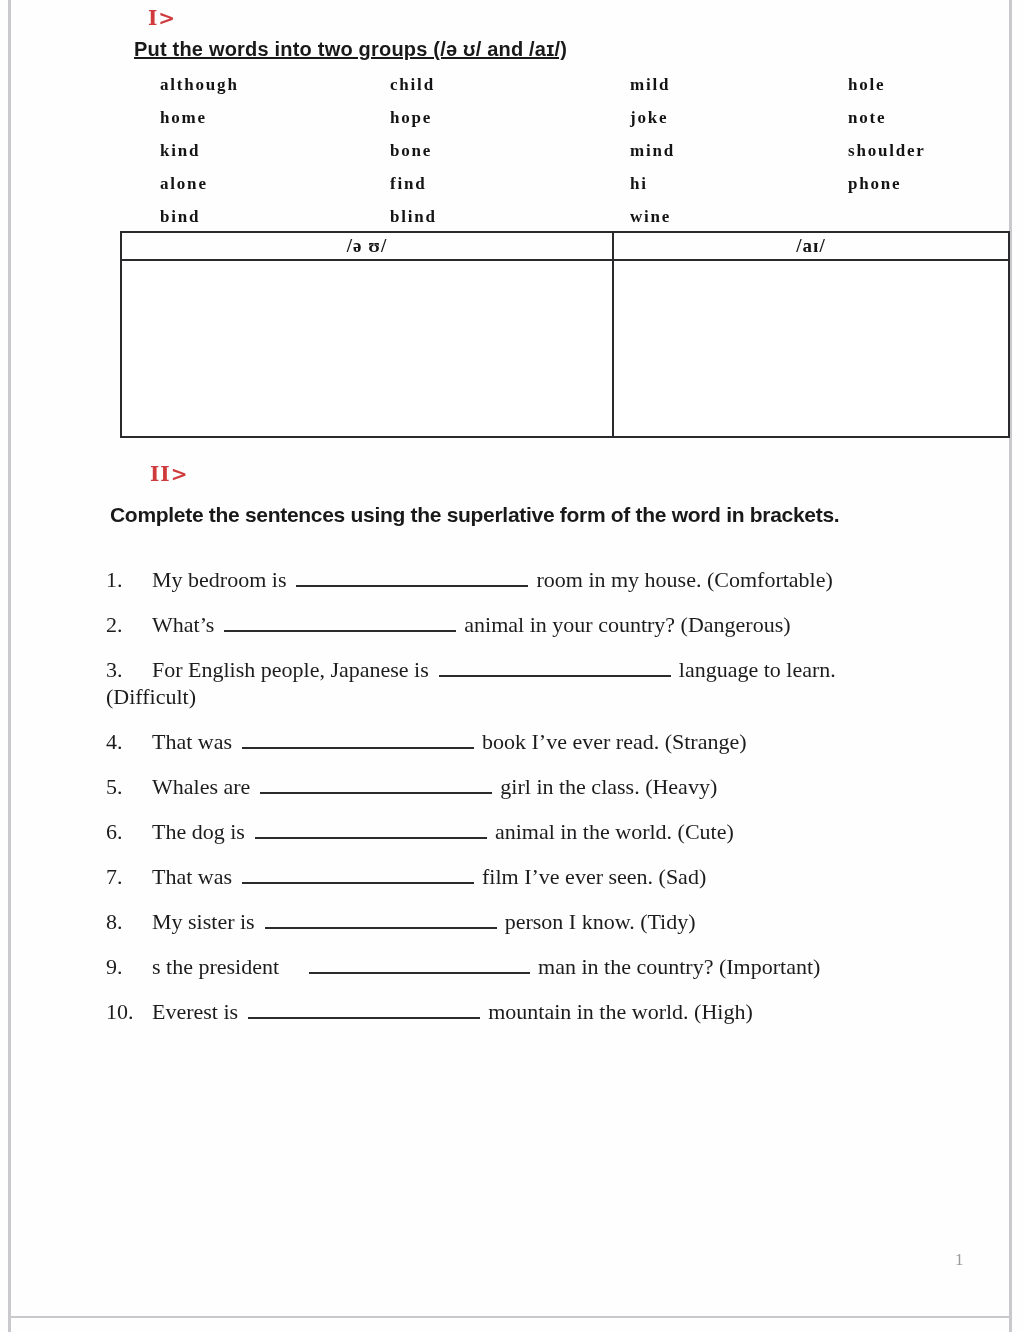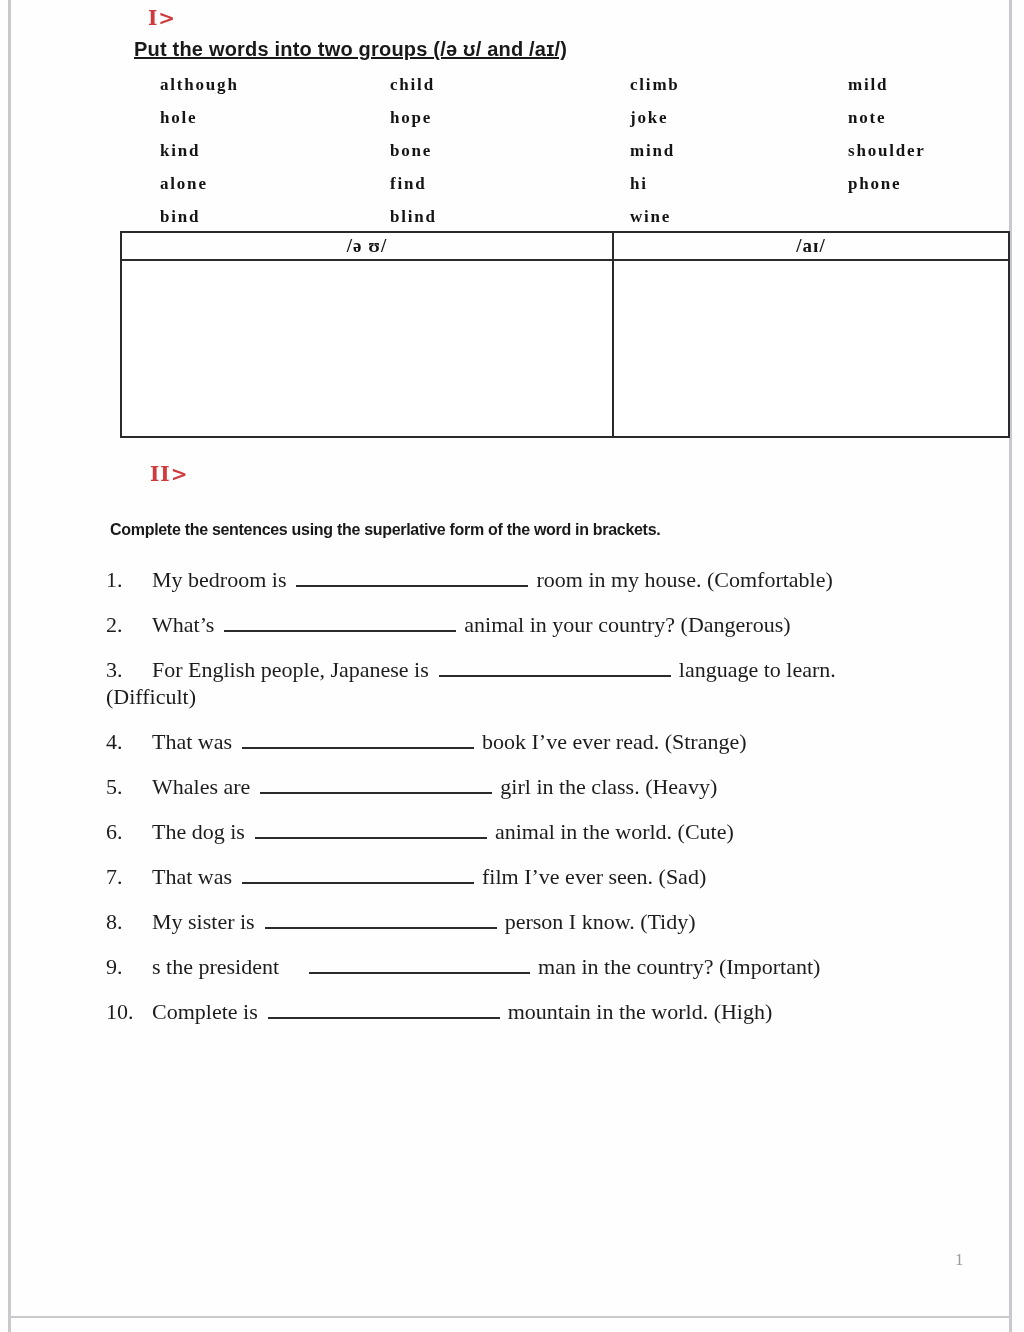--- a/index.html
+++ b/index.html
@@ -13,21 +13,21 @@
   .edge-left   { left:8px;   top:0;      width:3px;  height:1332px; }
   .edge-right  { left:1009px; top:0;     width:3px;  height:1332px; }
   .edge-bottom { left:10px;  top:1316px; width:1000px; height:2px; }
 
   .marker { position:absolute; font-family:"DejaVu Serif", serif; font-weight:700; font-size:20px; letter-spacing:1px; }
   .marker1 { left:148px; top:6px; }
   .marker2 { left:150px; top:462px;text-align:right; }
 
   .heading { position:absolute; font-family:"Liberation Sans", sans-serif; font-weight:700; color:#191919; }
   .heading1 { left:134px; top:38px; font-size:20px; letter-spacing:0.2px;text-decoration:underline; }
-  .heading2 { left:110px; top:521px; font-size:16px; letter-spacing:-0.3px; }
+  .heading2 { left:110px; top:503px; font-size:21px; letter-spacing:-0.3px; }
 
   .word-grid {
     position:absolute; left:160px; top:72px; width:800px;
     display:grid; grid-template-columns:230px 240px 218px 112px;
     grid-auto-rows:33px;
     font-size:17px; font-weight:600; letter-spacing:1.8px; color:#141416;
   }
   .word-grid span { line-height:26px; }
 
   table.phon-table {
@@ -67,23 +67,23 @@
   <div class="edge edge-right"></div>
   <div class="edge edge-bottom"></div>
 
   <div class="marker marker1" style="color:#cf3a3c">I&gt;</div>
 
   <div class="heading heading1">Put the words into two groups (/ə ʊ/ and /aɪ/)</div>
 
   <div class="word-grid">
     <span>although</span>
     <span>child</span>
-    <span>climb</span>
     <span>mild</span>
     <span>hole</span>
+    <span>home</span>
     <span>hope</span>
     <span>joke</span>
     <span>note</span>
     <span>kind</span>
     <span>bone</span>
     <span>mind</span>
     <span>shoulder</span>
     <span>alone</span>
     <span>find</span>
     <span>hi</span>
@@ -135,19 +135,19 @@
     <li>
       <span class="num">7.</span><span>That was</span><span class="blank"></span><span>film I’ve ever seen. (Sad)</span>
     </li>
     <li>
       <span class="num">8.</span><span>My sister is</span><span class="blank"></span><span>person I know. (Tidy)</span>
     </li>
     <li>
       <span class="num">9.</span><span>s the president</span><span class="blank blank-gap"></span><span>man in the country?  (Important)</span>
     </li>
     <li>
-      <span class="num">10.</span><span>Complete is</span><span class="blank"></span><span>mountain in the world. (High)</span>
+      <span class="num">10.</span><span>Everest is</span><span class="blank"></span><span>mountain in the world. (High)</span>
     </li>
   </ol>
 
   <div class="page-number">1</div>
 
 </div>
 
 </body></html>

